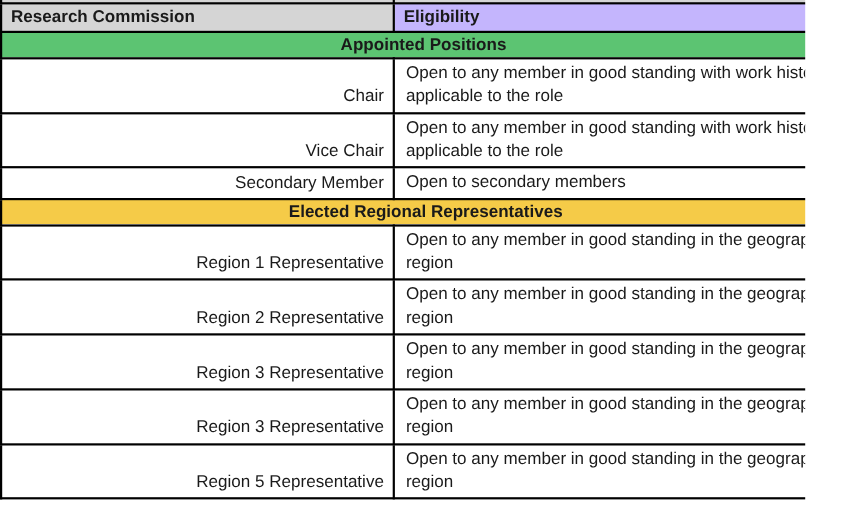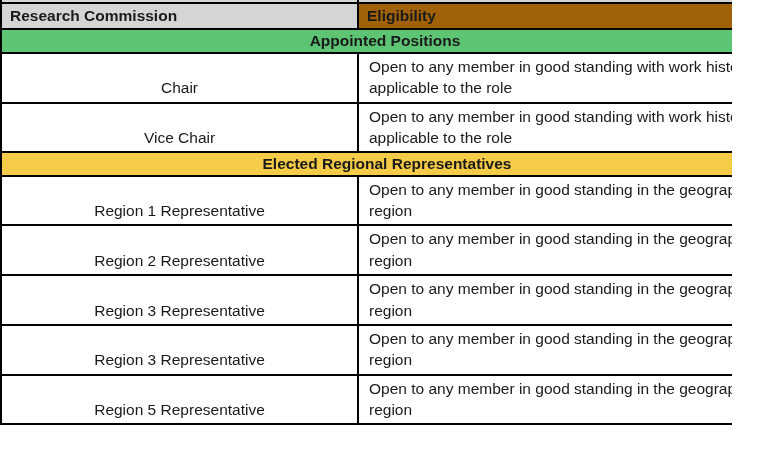--- a/index.html
+++ b/index.html
@@ -44,21 +44,21 @@
   tr.banner-row td {
     font-weight: bold;
     text-align: center;
     vertical-align: middle;
     padding: 0 8px;
     height: 21px;
     font-size: 15.5px;
   }
   td.pos {
     vertical-align: bottom;
-    text-align: center;
+    text-align: right;
     padding: 2px 8px 3px 8px;
   }
   td.elig {
     vertical-align: top;
     text-align: left;
     padding: 2px 8px 3px 10px;
   }
   tr.h45 { height: 45px; }
   tr.h48 { height: 48px; }
   tr.h49 { height: 49px; }
@@ -76,37 +76,41 @@
     </colgroup>
 
     <tbody>
         <tr class="sliver">
       <td style="background-color: rgb(213, 213, 213);"></td>
       <td style="background-color: rgb(213, 213, 213);"></td>
     </tr>
 
     <tr class="header-row">
       <th style="background-color: rgb(213, 213, 213);">Research Commission</th>
-      <th style="background-color: #a16207;">Eligibility</th>
+      <th style="background-color: #c4b5fd;">Eligibility</th>
     </tr>
 
     <tr class="banner-row">
       <td colspan="2" style="background-color: rgb(92, 196, 114);">Appointed Positions</td>
     </tr>
 
     <tr class="h45">
       <td class="pos">Chair</td>
       <td class="elig">Open to any member in good standing with work history applicable to the role</td>
     </tr>
 
     <tr class="h48">
       <td class="pos">Vice Chair</td>
       <td class="elig">Open to any member in good standing with work history applicable to the role</td>
     </tr>
 
+    <tr class="h29">
+      <td class="pos">Secondary Member</td>
+      <td class="elig">Open to secondary members</td>
+    </tr>
 
 
     <tr class="banner-row">
       <td colspan="2" style="background-color: rgb(245, 203, 72); padding-left: 12px;">Elected Regional Representatives</td>
     </tr>
 
     <tr class="h48">
       <td class="pos">Region 1 Representative</td>
       <td class="elig">Open to any member in good standing in the geographic region</td>
     </tr>

